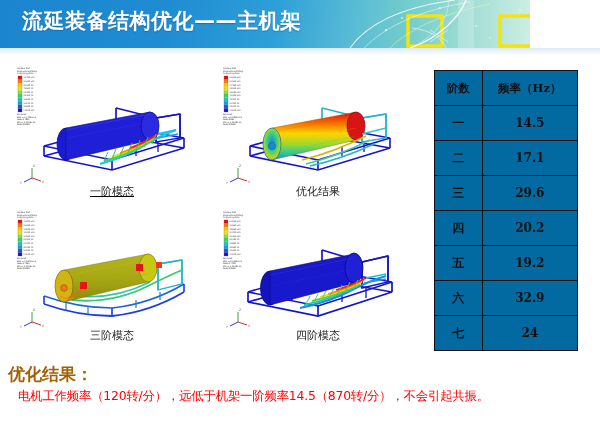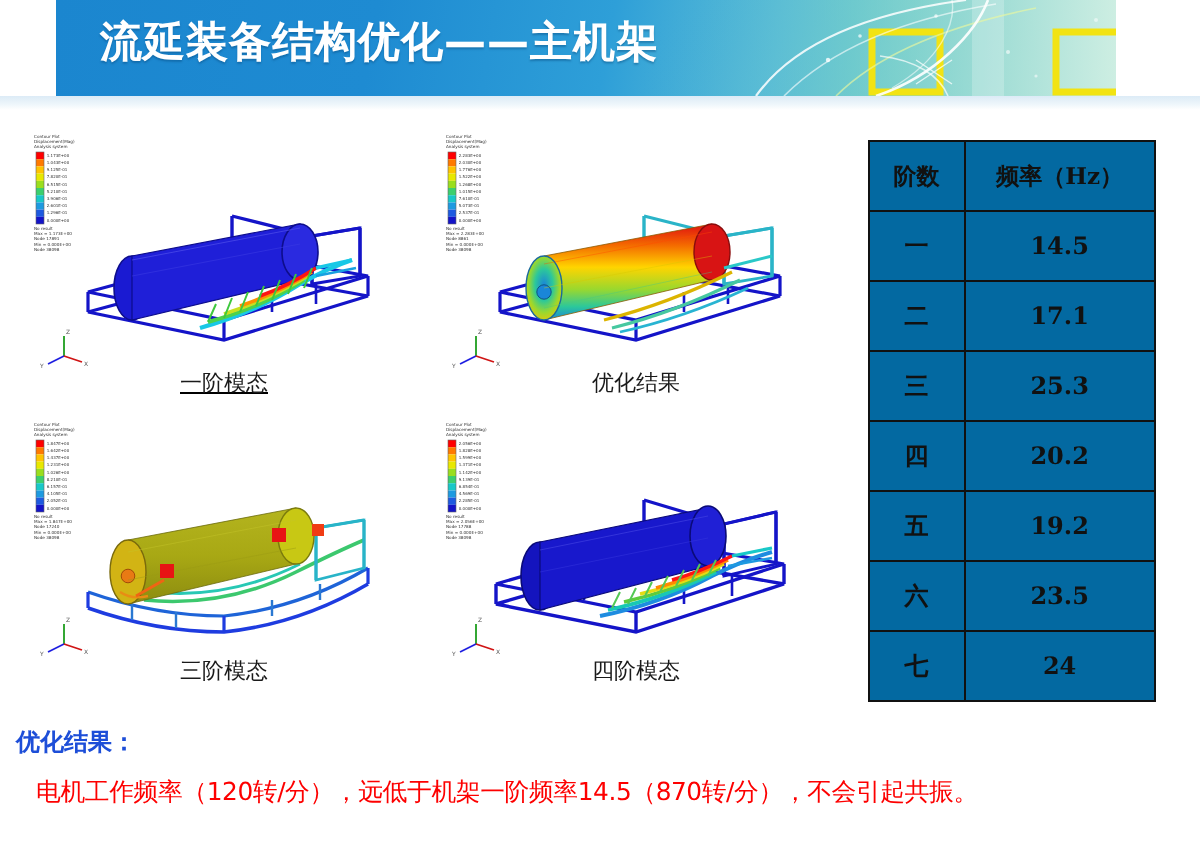--- a/index.html
+++ b/index.html
@@ -11,21 +11,20 @@
   }
   .slide { position: relative; width: 600px; height: 421px; background: #ffffff; }
 
   
   .banner {
     position: absolute; left: 0; top: 0; width: 530px; height: 48px;
     background: linear-gradient(100deg,
         #1b86cf 0%, #1e8bd2 30%, #2e9fd8 52%,
         #5fc0d6 68%, #7ed3c8 80%, #a8e0cf 90%, #cfeee4 100%);
     overflow: hidden;
-    margin-left: 28px;
   }
   .banner-deco { position: absolute; right: 0; top: 0; width: 240px; height: 48px; }
   .banner-title {
     position: absolute; left: 22px; top: 7px;
     font-family: "DejaVu Sans", "Liberation Sans", sans-serif;
     font-size: 21px; font-weight: bold; color: #ffffff;
     letter-spacing: 0.5px; white-space: nowrap;
     text-shadow: 0 1px 1px rgba(0,60,110,.35);
   }
   .banner-underglow {
@@ -61,21 +60,21 @@
   }
   table.freq th { font-size: 11.5px; padding: 0 2px; }
   table.freq td.order { width: 48px; }
   table.freq td.value { width: 96px; font-family: "DejaVu Serif", "Liberation Serif", serif; }
 
   
   .footer { position: absolute; left: 0; top: 358px; width: 600px; height: 63px; }
   .result-label {
     position: absolute; left: 8px; top: 5px;
     font-family: "DejaVu Sans", "Liberation Sans", sans-serif;
-    font-size: 12px; font-weight: bold; color: #1d4ed8; white-space: nowrap;
+    font-size: 17px; font-weight: bold; color: #a16207; white-space: nowrap;
   }
   .result-text {
     position: absolute; left: 18px; top: 30px; width: 576px;
     font-family: "DejaVu Sans", "Liberation Sans", sans-serif;
     font-size: 12.4px; font-weight: normal; color: #fd0000;
     white-space: nowrap; letter-spacing: -0.2px;
   }
 
   
   .legend-txt { font-family: "DejaVu Sans", sans-serif; font-size: 2.1px; fill: #303030; }
@@ -458,33 +457,33 @@
         <tr>
           <td class="order">一</td>
           <td class="value">14.5</td>
         </tr>
         <tr>
           <td class="order">二</td>
           <td class="value">17.1</td>
         </tr>
         <tr>
           <td class="order">三</td>
-          <td class="value">25.3</td>
+          <td class="value">29.6</td>
         </tr>
         <tr>
           <td class="order">四</td>
           <td class="value">20.2</td>
         </tr>
         <tr>
           <td class="order">五</td>
           <td class="value">19.2</td>
         </tr>
         <tr>
           <td class="order">六</td>
-          <td class="value">23.5</td>
+          <td class="value">32.9</td>
         </tr>
         <tr>
           <td class="order">七</td>
           <td class="value">24</td>
         </tr>
       </tbody>
     </table>
   </div>
 
   <div class="footer">

